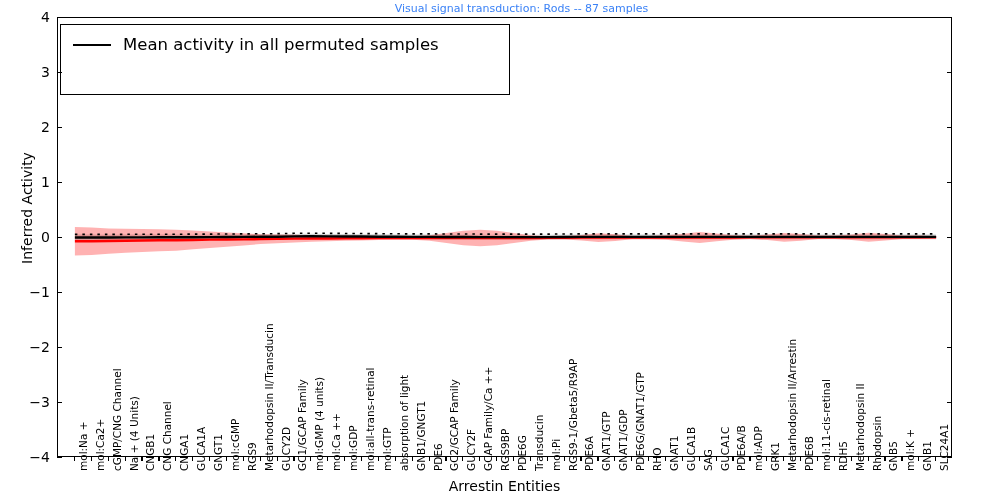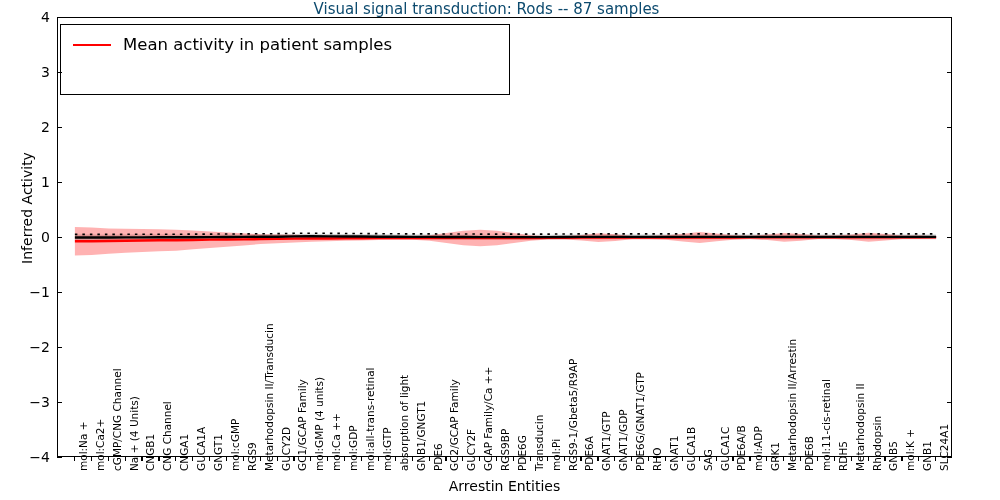--- a/index.html
+++ b/index.html
@@ -1,22 +1,22 @@
 <!DOCTYPE html>
 <html><head>
 <meta charset="utf-8">
 <style>
   html,body{margin:0;padding:0;background:#ffffff;}
   body{width:1000px;height:500px;position:relative;overflow:hidden;
        font-family:"DejaVu Sans", sans-serif;color:#000;}
   #figure{position:absolute;left:0;top:0;width:1000px;height:500px;}
 
-  #chart-title{position:absolute;left:39px;top:0px;width:895px;height:17px;
+  #chart-title{position:absolute;left:74px;top:0px;width:895px;height:17px;
       display:flex;align-items:center;justify-content:center;
-      font-size:15px;color:#0c4a6e;white-space:nowrap;}
+      font-size:11px;color:#3b82f6;white-space:nowrap;}
 
   #plot-area{position:absolute;left:57px;top:17px;width:895px;height:440px;
       border:1.2px solid #000;box-sizing:border-box;background:#fff;}
   #y-ticks{position:absolute;left:0;top:17px;width:57px;height:440px;}
   .ytl{position:absolute;right:7px;transform:translateY(-50%);
        font-size:14px;text-align:right;white-space:nowrap;}
   .ytick-mark{position:absolute;left:57px;width:5px;height:1.2px;background:#000;}
   .ytick-mark.inner{left:947px;width:5px;}
 
   #y-axis-label{position:absolute;left:-93px;top:200px;width:240px;
@@ -180,22 +180,22 @@
       <div class="xtick-mark" style="left: 918.226px;"></div>
       <div class="xtl" style="left: 922.226px; top: 14px;">GNB1</div>
       <div class="xtick-mark" style="left: 935.113px;"></div>
       <div class="xtl" style="left: 939.113px; top: 14px;">SLC24A1</div>
     </div>
 
   <div id="x-axis-label">Arrestin Entities</div>
 
   <div id="legend">
     <div class="legend-row">
-      <span class="legend-swatch" style="border-top-color: rgb(255, 0, 0);"></span>
-      <span class="legend-text">Mean activity in patient samples</span>
+      <span class="legend-swatch" style="border-top-color: rgb(0, 0, 0);"></span>
+      <span class="legend-text">Mean activity in all permuted samples</span>
     </div>
   </div>
 
 <div class="ytick-mark" style="top: 17px; position: absolute;"></div>
     <div class="ytick-mark inner" style="top: 17px; position: absolute;"></div>
     <div class="ytick-mark" style="top: 72px; position: absolute;"></div>
     <div class="ytick-mark inner" style="top: 72px; position: absolute;"></div>
     <div class="ytick-mark" style="top: 127px; position: absolute;"></div>
     <div class="ytick-mark inner" style="top: 127px; position: absolute;"></div>
     <div class="ytick-mark" style="top: 182px; position: absolute;"></div>

